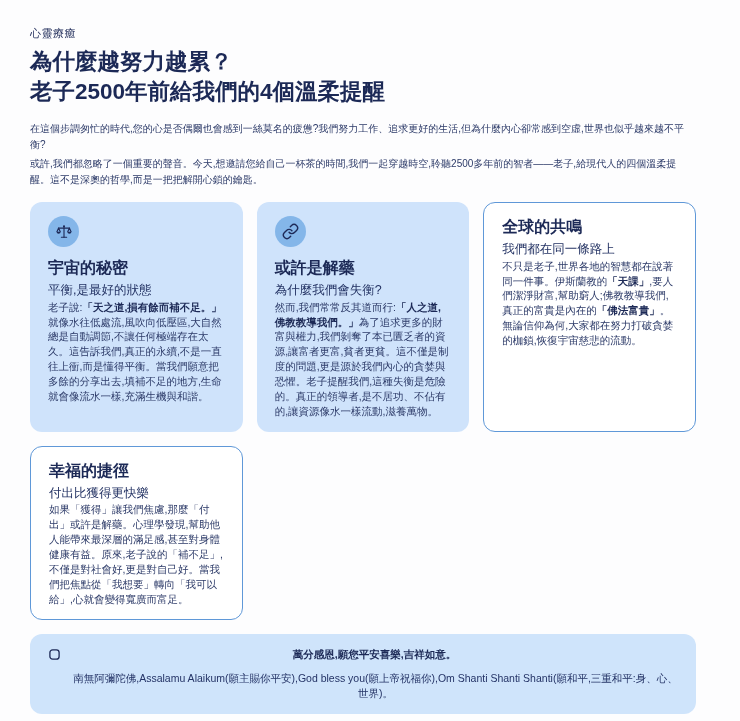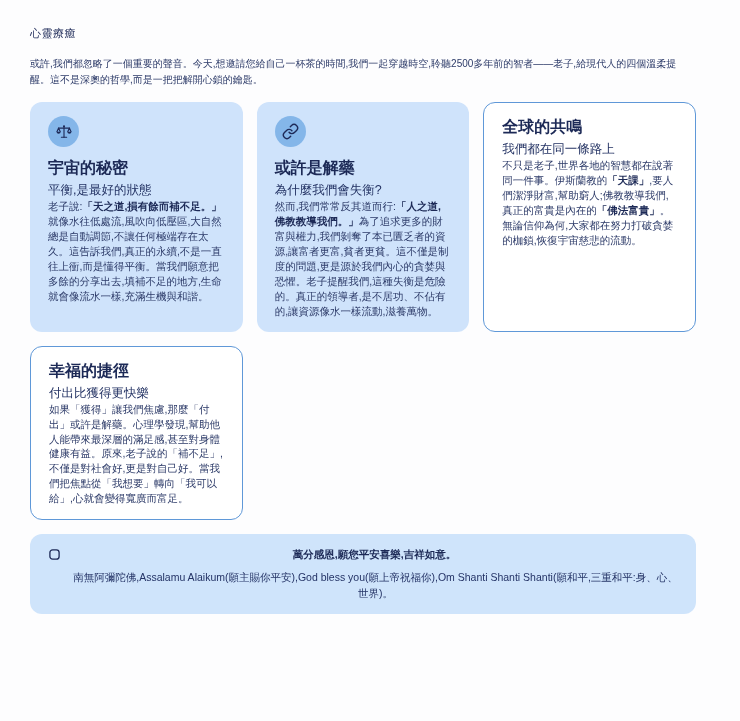--- a/index.html
+++ b/index.html
@@ -27,21 +27,21 @@
     color: #1c2956;
   }
   h1.title span { display: block; }
 
   p.intro {
     margin-top: 15px;
     font-size: 10px;
     line-height: 1.6;
     color: #2c3a68;
   }
-  p.intro + p.intro { margin-top: 24px; font-style: italic; }
+  p.intro + p.intro { margin-top: 3px; }
 
   .grid {
     margin-top: 14px;
     display: grid;
     grid-template-columns: 1fr 1fr 1fr;
     gap: 14px;
     align-items: stretch;
   }
   .card {
     border-radius: 12px;
@@ -121,21 +121,26 @@
     padding-left: 2px;
   }
 </style>
 </head>
 <body>
 
 <div class="page">
 
   <div class="kicker">心靈療癒</div>
 
-
+  <h1 class="title">
+    <span>為什麼越努力越累？</span>
+    <span>老子2500年前給我們的4個溫柔提醒</span>
+  </h1>
+
+  <p class="intro">在這個步調匆忙的時代,您的心是否偶爾也會感到一絲莫名的疲憊?我們努力工作、追求更好的生活,但為什麼內心卻常感到空虛,世界也似乎越來越不平衡?</p>
   <p class="intro">或許,我們都忽略了一個重要的聲音。今天,想邀請您給自己一杯茶的時間,我們一起穿越時空,聆聽2500多年前的智者——老子,給現代人的四個溫柔提醒。這不是深奧的哲學,而是一把把解開心鎖的鑰匙。</p>
 
   <div class="grid">
 
     <div class="card filled">
       <div class="icon-circle">
         <svg viewBox="0 0 24 24" width="18" height="18" aria-hidden="true">
           <g fill="none" stroke="#1e2a58" stroke-width="1.5" stroke-linecap="round">
             <path d="M12 4.8v14.2"></path>
             <path d="M4.8 6.8h14.4"></path>

